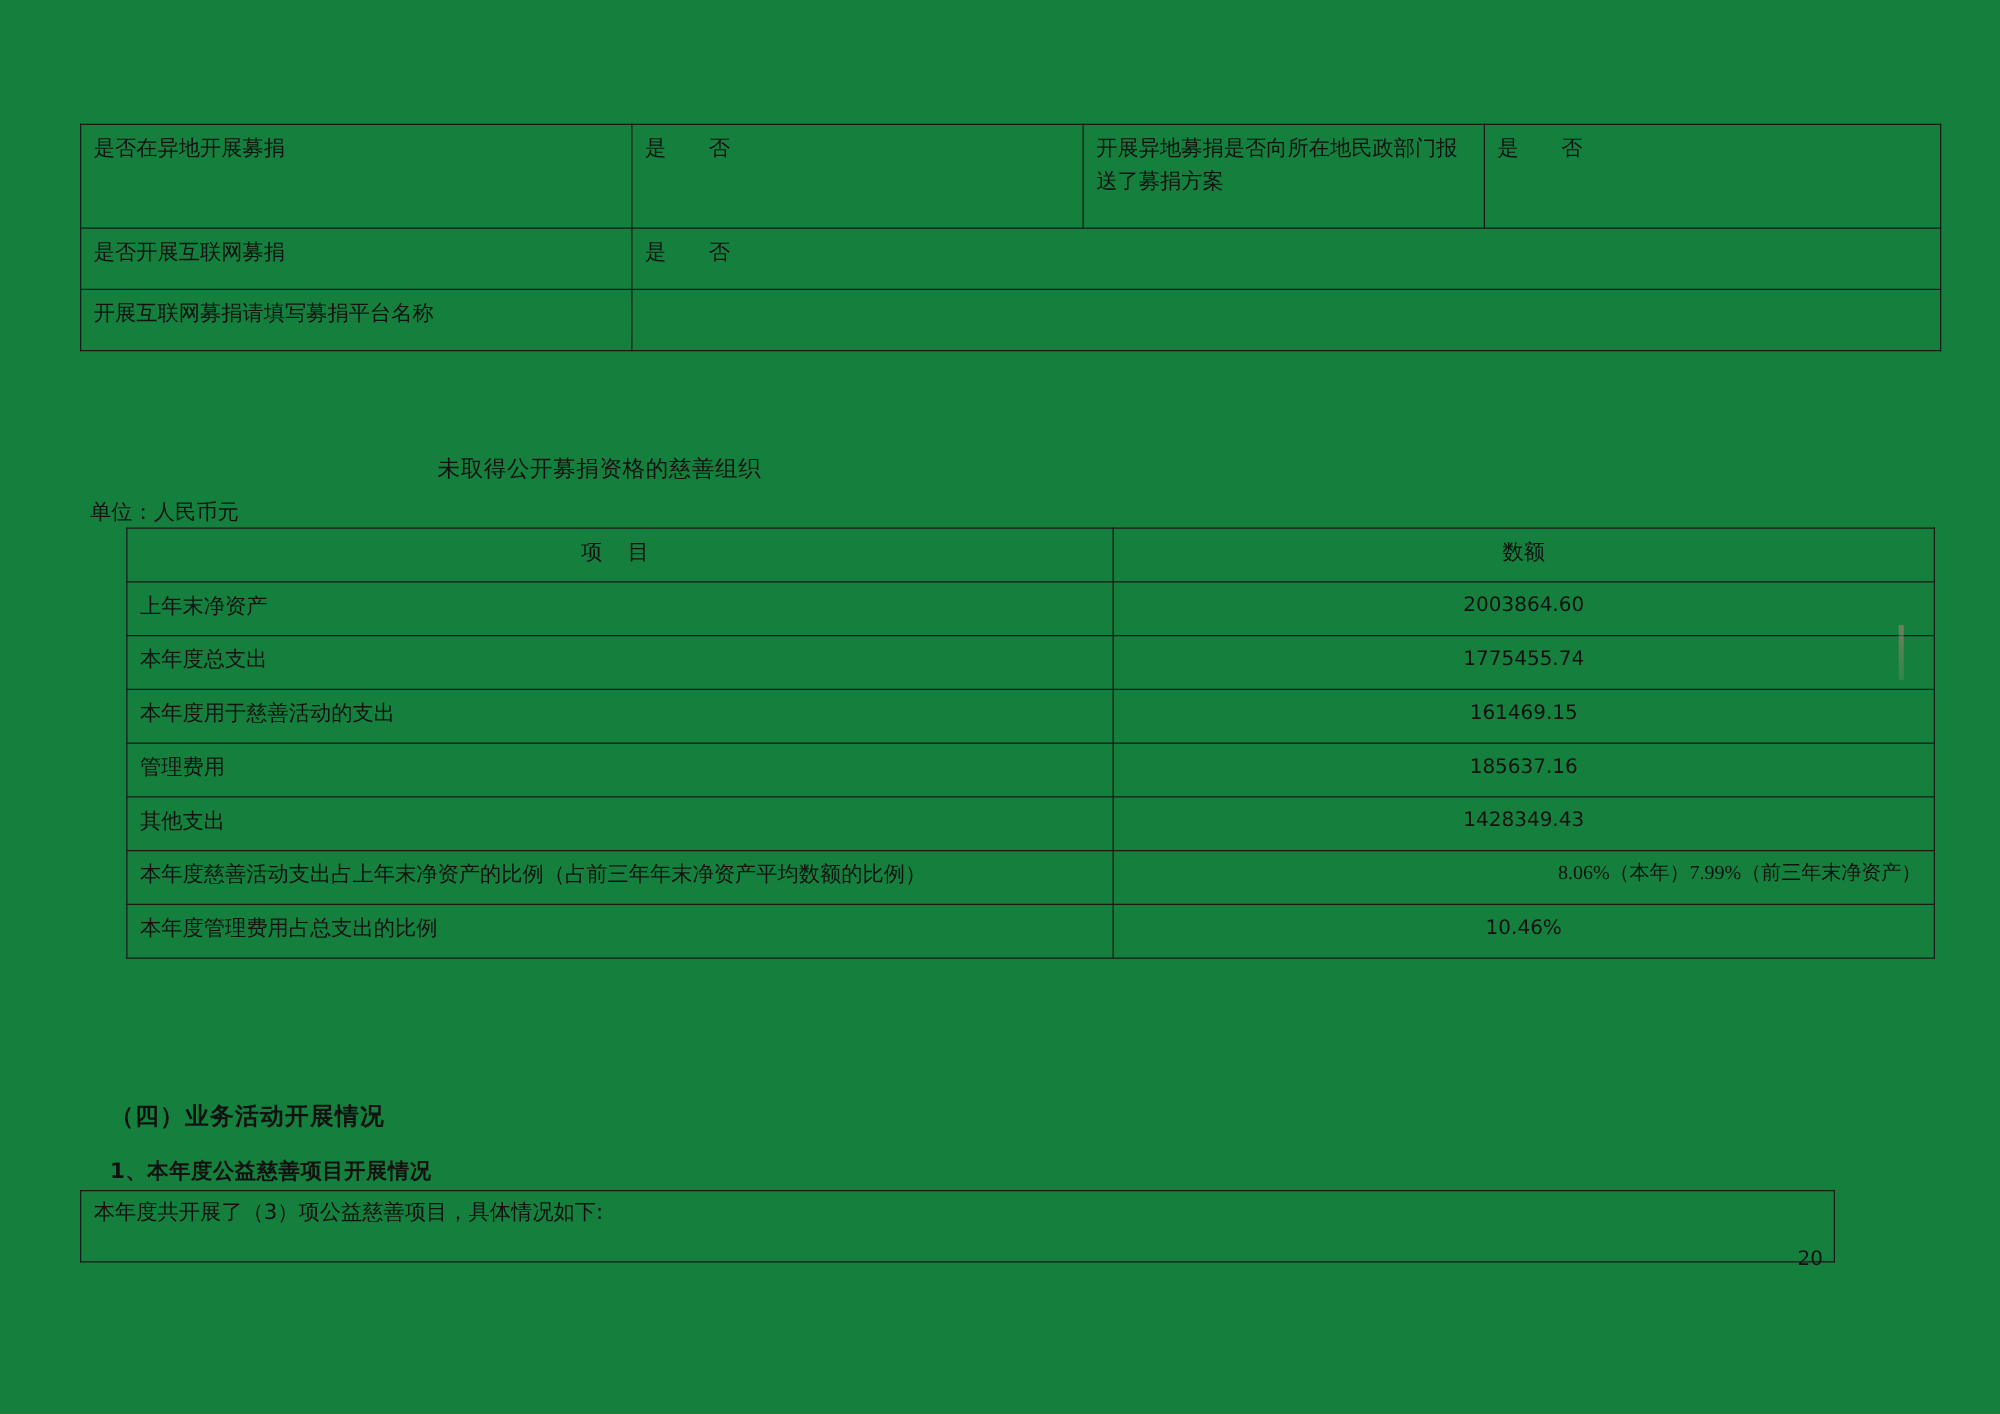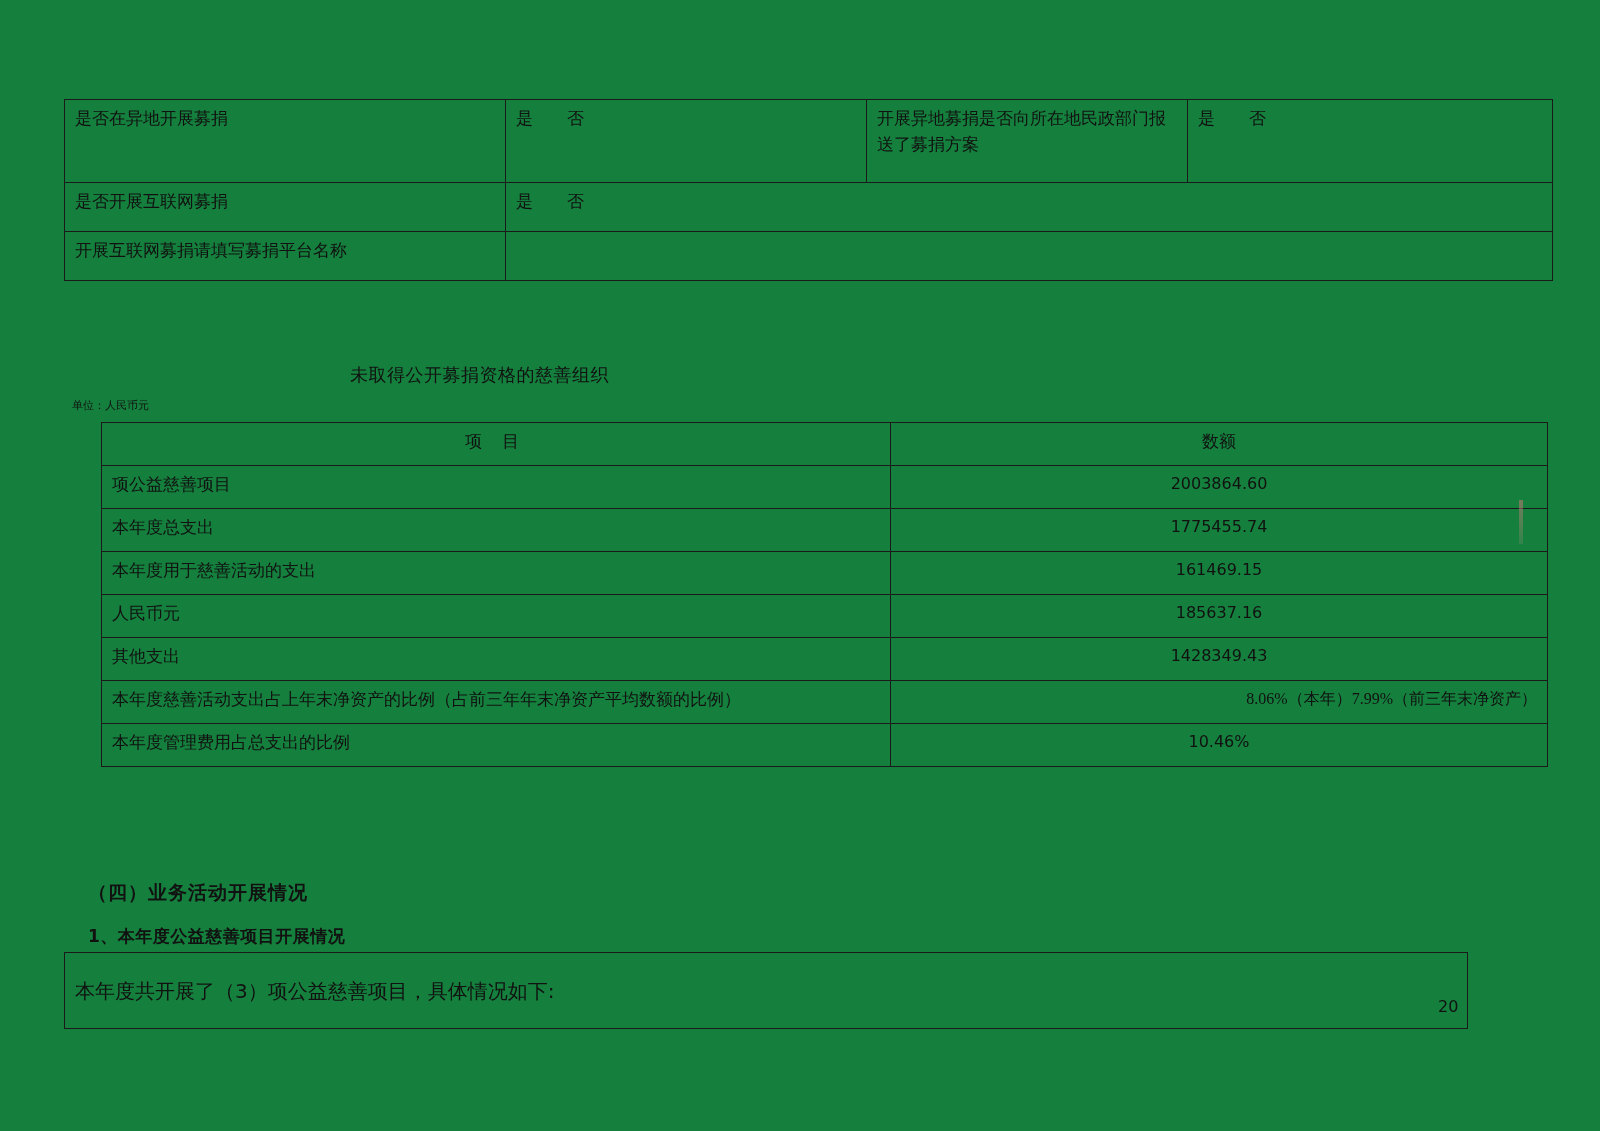--- a/index.html
+++ b/index.html
@@ -63,21 +63,21 @@
     left: 350px;
     top: 363px;
     font-size: 18px;
     font-family: "Liberation Serif", serif;
     letter-spacing: 0.5px;
   }
   .unit-line {
     position: absolute;
     left: 72px;
     top: 398px;
-    font-size: 11px;
+    font-size: 17px;
   }
 
   
   .tbl-fin {
     position: absolute;
     left: 64px;
     top: 422px;
     width: 1404px;
     margin-left: 37px;
   }
@@ -133,24 +133,24 @@
 
   
   .tbl-proj {
     position: absolute;
     left: 64px;
     top: 952px;
     width: 1404px;
   }
   .tbl-proj td {
     height: 46px;
-    font-size: 20px;
+    font-size: 17px;
     font-family: "DejaVu Sans", sans-serif;
     vertical-align: top;
-    padding-top: 23px;
+    padding-top: 4px;
   }
 
   .page-num {
     position: absolute;
     left: 1438px;
     top: 997px;
     font-size: 16px;
     font-family: "DejaVu Sans", sans-serif;
   }
 
@@ -203,33 +203,33 @@
   <div class="caption-center">未取得公开募捐资格的慈善组织</div>
   <div class="unit-line">单位：人民币元</div>
 
   <table class="tbl-fin">
     <tbody>
         <tr>
       <td class="col-item hdr hdr-item">项  目</td>
       <td class="col-amt hdr">数额</td>
     </tr>
     <tr>
-      <td>项公益慈善项目</td>
+      <td>上年末净资产</td>
       <td class="amt">2003864.60</td>
     </tr>
     <tr>
       <td>本年度总支出</td>
       <td class="amt">1775455.74</td>
     </tr>
     <tr>
       <td>本年度用于慈善活动的支出</td>
       <td class="amt">161469.15</td>
     </tr>
     <tr>
-      <td>人民币元</td>
+      <td>管理费用</td>
       <td class="amt">185637.16</td>
     </tr>
     <tr>
       <td>其他支出</td>
       <td class="amt">1428349.43</td>
     </tr>
     <tr>
       <td>本年度慈善活动支出占上年末净资产的比例（占前三年年末净资产平均数额的比例）</td>
       <td class="amt-cn">8.06%（本年）7.99%（前三年末净资产）</td>
     </tr>

